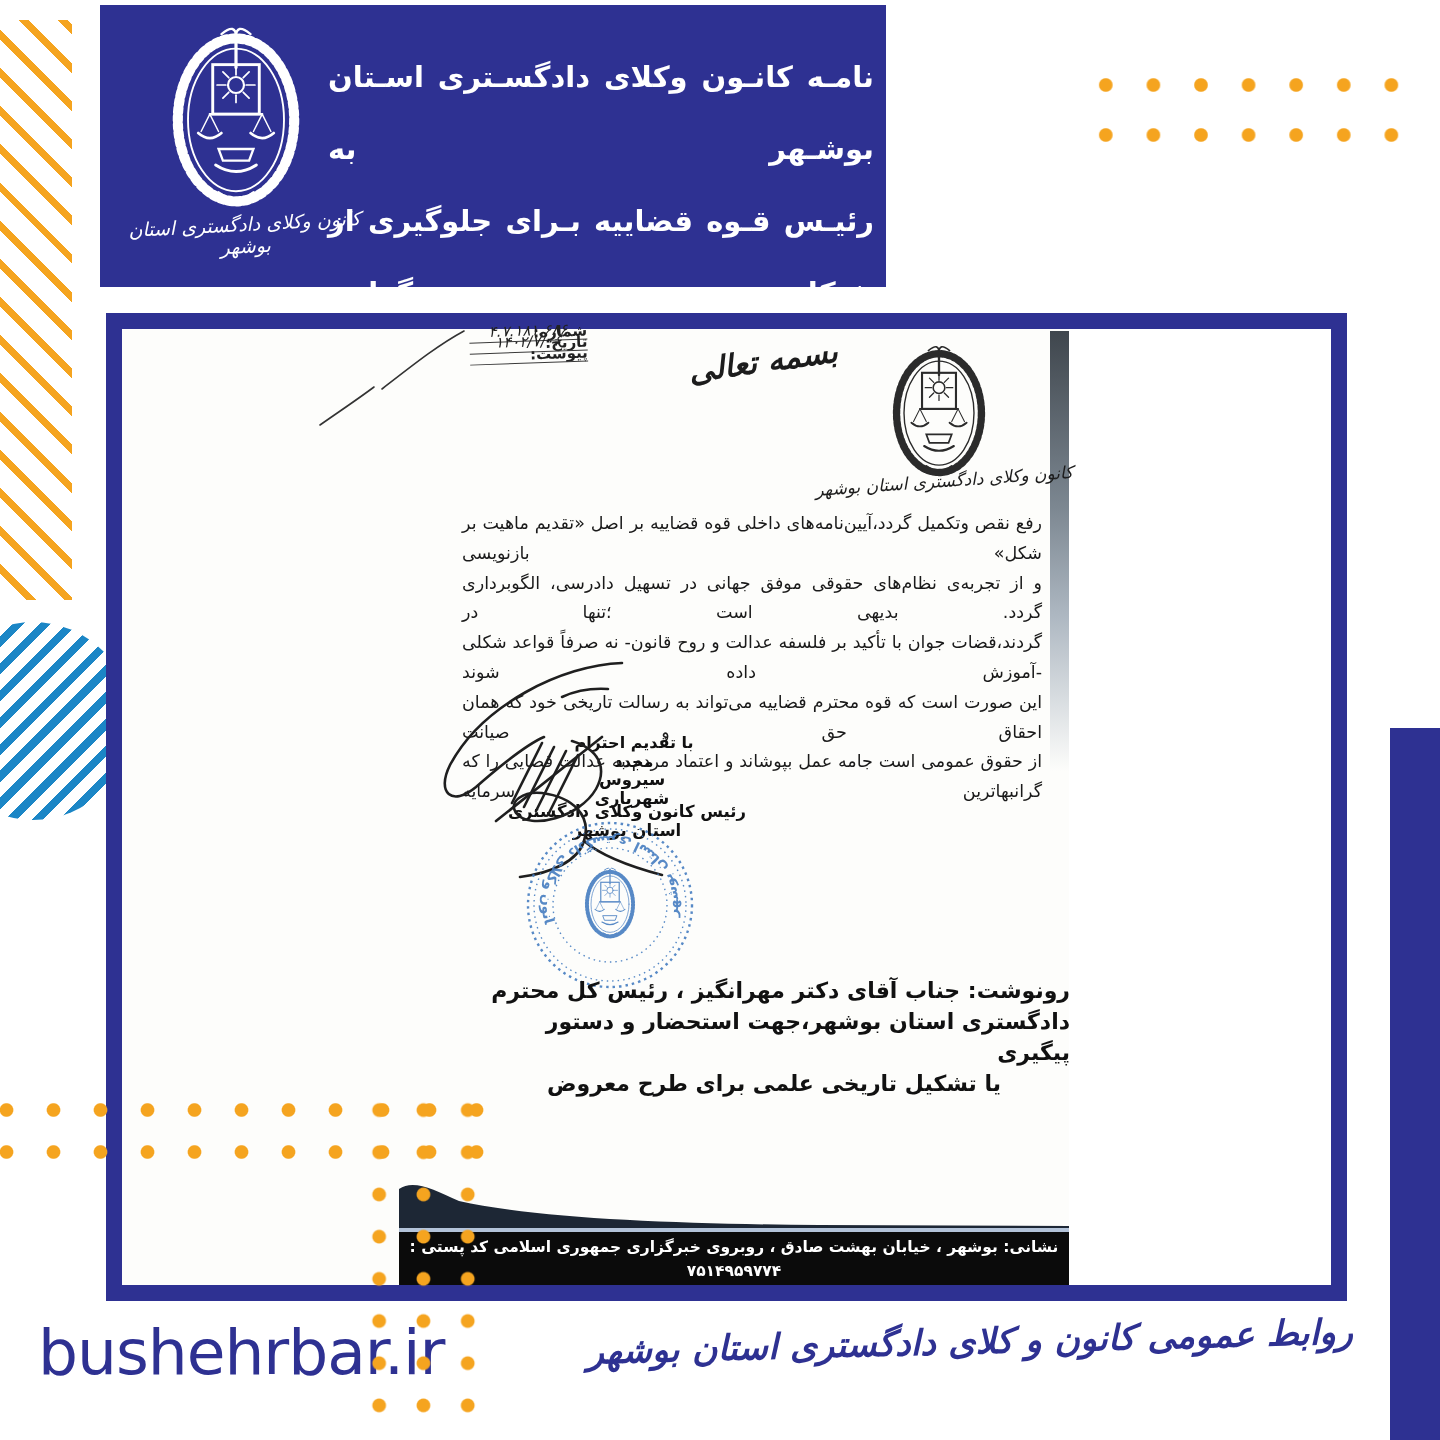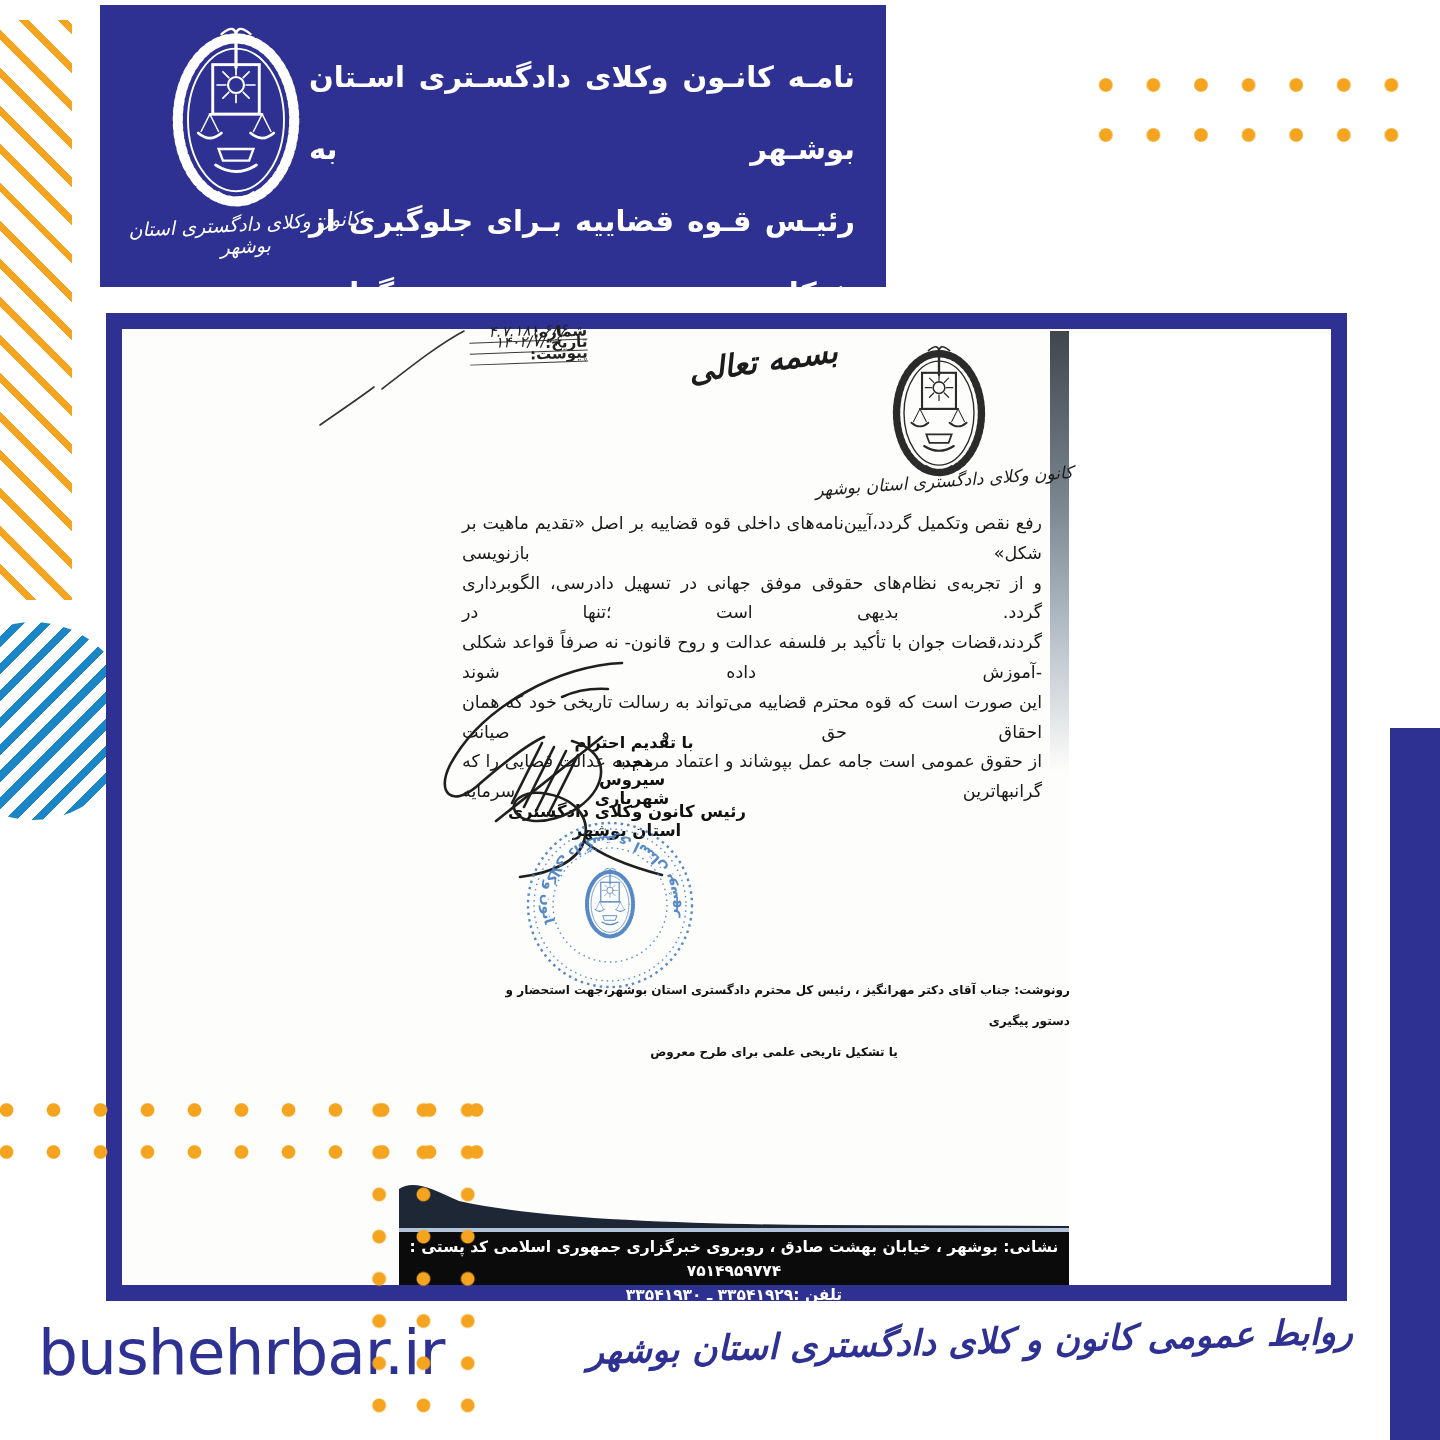--- a/index.html
+++ b/index.html
@@ -23,21 +23,21 @@
   .dots-tr{left:1082px;top:60px;width:334px;height:101px;background-size:47.6px 50px;}
   .dots-bl-h{left:-17px;top:1089px;width:520px;height:85px;background-size:47px 42px;}
   .dots-bl-v{left:357px;top:1089px;width:134px;height:338px;background-size:44.3px 42.2px;}
   .right-bar{left:1390px;top:728px;width:50px;height:712px;background:var(--brand-blue);z-index:2;}
 
   
   .banner{left:100px;top:5px;width:786px;height:282px;background:var(--brand-blue);z-index:3;color:#fff;}
   .banner-emblem{position:absolute;left:52px;top:16px;width:168px;height:192px;color:#fff;}
   .banner-org{position:absolute;left:2px;top:208px;width:286px;text-align:center;
     font-style:italic;font-size:19px;transform:rotate(-3deg);letter-spacing:.5px;}
-  .banner-title{position:absolute;right:31px;top:36px;width:546px;direction:rtl;
+  .banner-title{position:absolute;right:12px;top:36px;width:546px;direction:rtl;
     font-weight:bold;font-size:29px;line-height:72px;}
   .banner-title .jl{text-align:justify;text-align-last:justify;}
   .banner-title .cl{text-align:center;}
 
   
   .frame{left:106px;top:313px;width:1241px;height:988px;box-sizing:border-box;
     border:16px solid var(--brand-blue);background:#fdfdfb;z-index:4;}
   .frame *{position:absolute;}
   .paper-edge{left:928px;top:2px;width:19px;height:440px;
     background:linear-gradient(to bottom,#3f464d 0%,#7c8791 40%,#aeb8c2 65%,rgba(255,255,255,0) 100%);}
@@ -58,21 +58,21 @@
   .body-text{left:340px;top:180px;width:580px;direction:rtl;font-size:17.5px;line-height:29.8px;color:#1a1a1a;}
   .body-text div{position:static;text-align:justify;text-align-last:justify;}
   .body-text div.last{text-align-last:right;}
 
   .closing{left:438px;top:404px;width:148px;text-align:center;font-weight:bold;font-size:16px;color:#111;}
   .signer-name{left:438px;top:441px;width:144px;text-align:center;font-weight:bold;font-size:16.5px;color:#111;}
   .signer-title{left:376px;top:473px;width:258px;text-align:center;font-weight:bold;font-size:16.5px;color:#111;}
   .sig-svg{left:290px;top:316px;width:342px;height:248px;}
   .stamp-svg{left:400px;top:488px;width:176px;height:176px;opacity:.92;}
 
-  .cc-block{left:356px;top:646px;width:592px;direction:rtl;font-weight:bold;font-size:12px;
+  .cc-block{left:356px;top:646px;width:592px;direction:rtl;font-weight:bold;font-size:22px;
     line-height:31px;color:#111;}
   .cc-block .l1{position:static;text-align:right;}
   .cc-block .l2{position:static;text-align:center;}
 
   .scan-curve{left:277px;top:850px;width:670px;height:52px;}
   .scan-line{left:277px;top:899px;width:670px;height:4px;background:#b3c3d9;}
   .scan-bar{left:277px;top:903px;width:670px;height:53px;background:#0b0b0b;color:#fff;direction:rtl;
     text-align:center;font-weight:bold;font-size:15.5px;line-height:24px;padding-top:3px;box-sizing:border-box;}
 
   
@@ -210,21 +210,20 @@
       <div class="l1">رونوشت: جناب آقای دکتر مهرانگیز ، رئیس کل محترم دادگستری استان بوشهر،جهت استحضار و دستور پیگیری</div>
       <div class="l2">یا تشکیل تاریخی علمی برای طرح معروض</div>
     </div>
 
     <svg class="scan-curve" viewBox="0 0 670 52" preserveAspectRatio="none">
       <path d="M0 52 L0 10 C14 0 34 10 60 22 C140 40 280 45 420 46 L670 47 L670 52 Z" fill="#1d2735"></path>
     </svg>
     <div class="scan-line"></div>
     <div class="scan-bar">
       <div style="position:static">نشانی: بوشهر ، خیابان بهشت صادق ، روبروی خبرگزاری جمهوری اسلامی کد پستی : ۷۵۱۴۹۵۹۷۷۴</div>
-      <div style="position:static">تلفن :۳۳۵۴۱۹۲۹ ـ ۳۳۵۴۱۹۳۰</div>
     </div>
   </div>
 
   <div class="abs dots dots-tr"></div>
   <div class="abs dots dots-bl-h"></div>
   <div class="abs dots dots-bl-v"></div>
 
   <div class="abs footer-site">bushehrbar.ir</div>
   <div class="abs footer-caption">روابط عمومی کانون و کلای دادگستری استان بوشهر</div>
 

